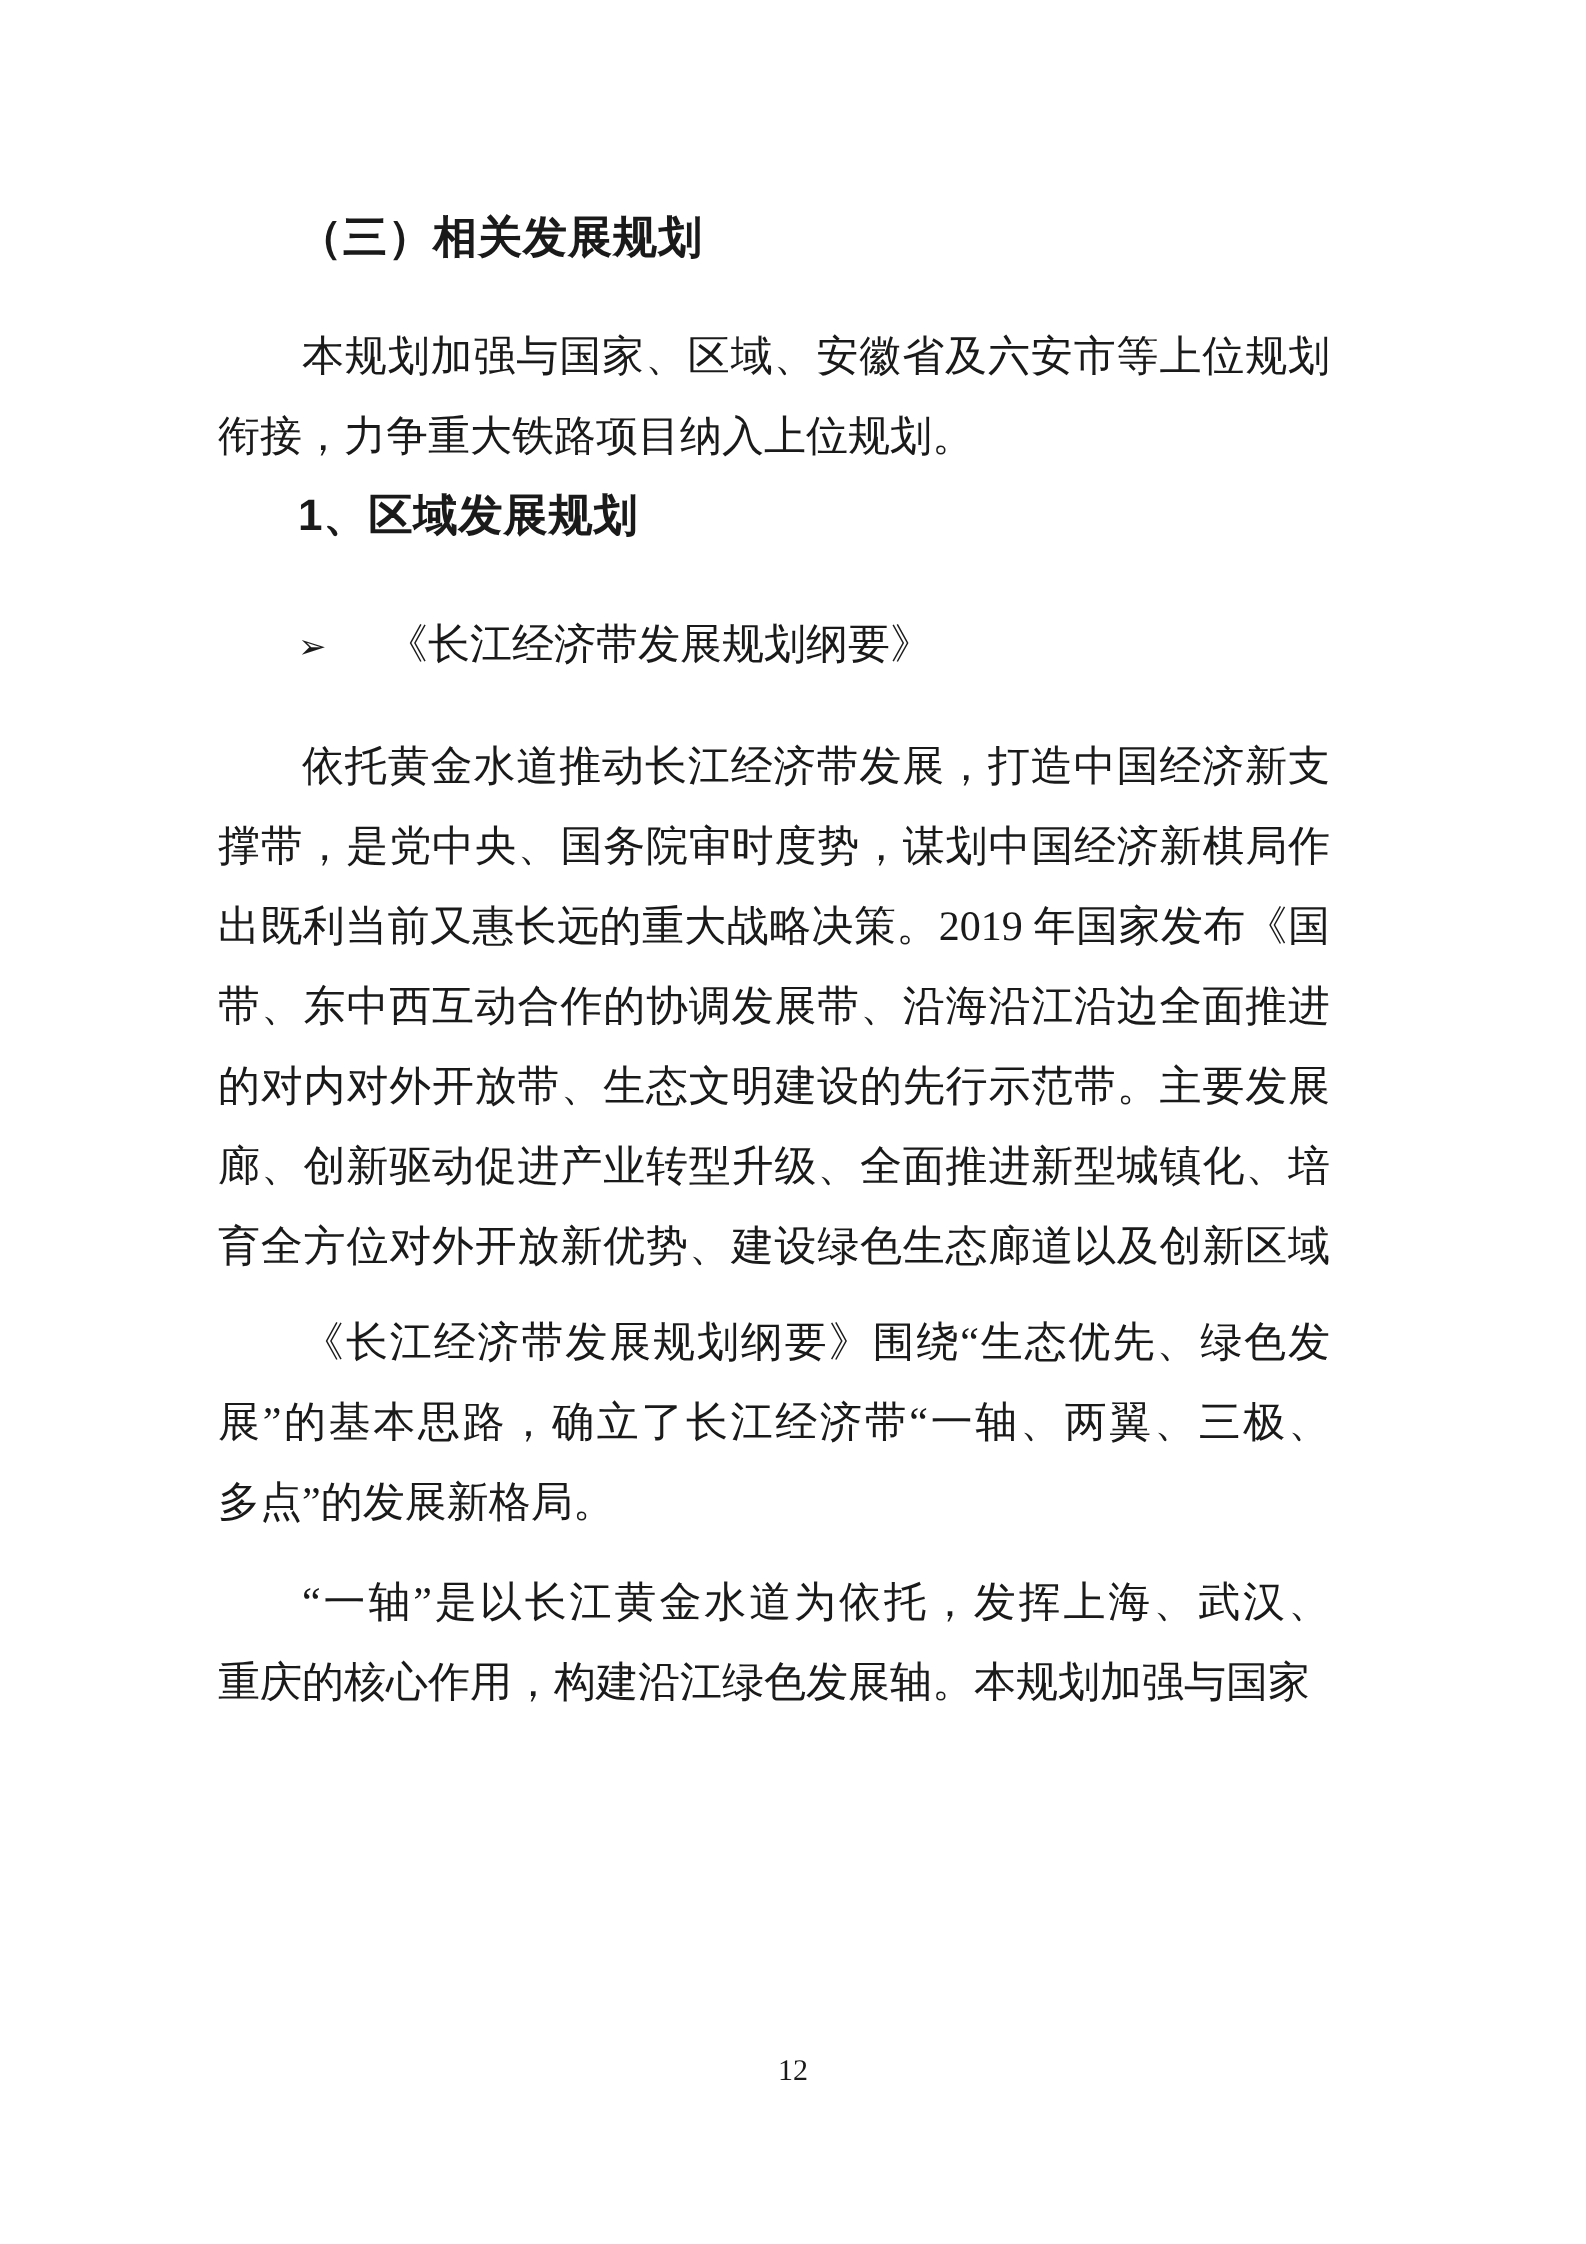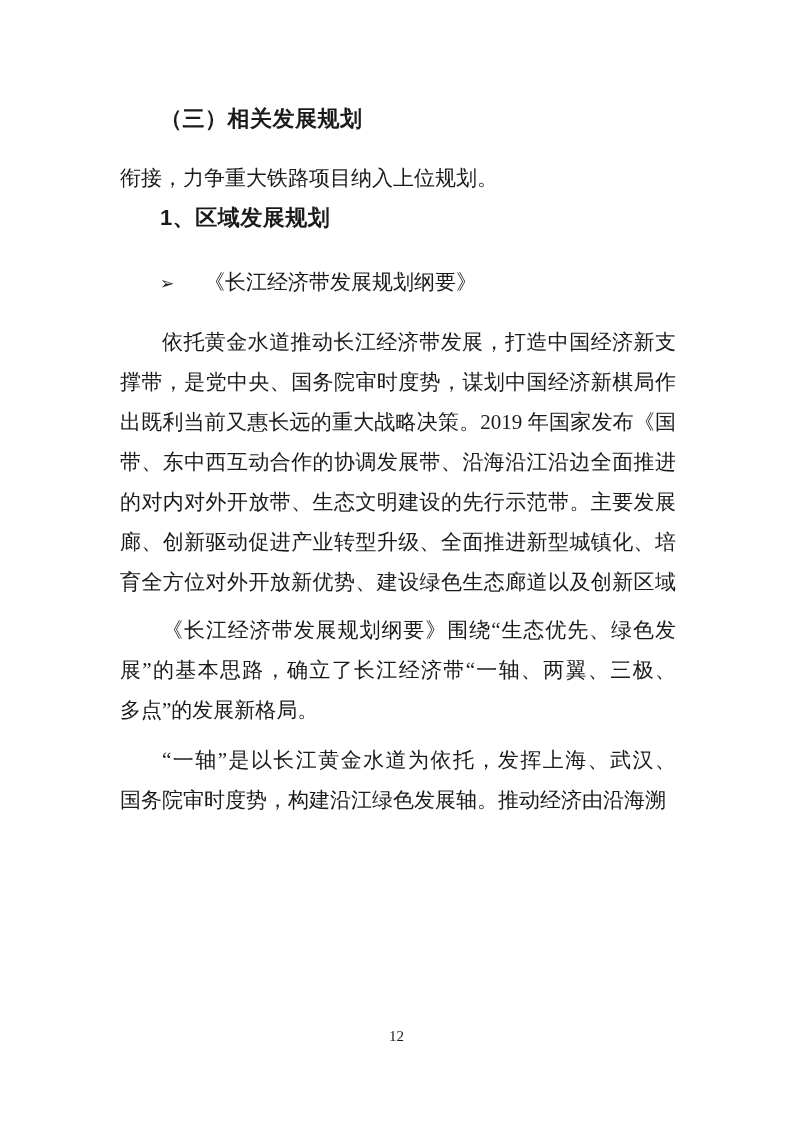--- a/index.html
+++ b/index.html
@@ -11,21 +11,21 @@
     position: relative;
     width: 793px;
     height: 1122px;
     margin: 0 auto;
     background: #ffffff;
     overflow: hidden;
     color: #1a1a1a;
   }
   .content {
     position: absolute;
-    left: 120px;
+    left: 109px;
     top: 99px;
     width: 556px;
   }
   .heading {
     font-family: "Liberation Sans", "DejaVu Sans", sans-serif;
     font-weight: 700;
     font-size: 22px;
     line-height: 40px;
     padding-left: 40px;
     letter-spacing: 0.5px;
@@ -76,39 +76,40 @@
     color: #1a1a1a;
   }
 </style>
 </head>
 <body>
 
 <div class="page">
   <div class="content">
       <div class="heading">（三）相关发展规划</div>
       <div class="para">
+        <div class="line first">本规划加强与国家、区域、安徽省及六安市等上位规划</div>
         <div class="line last">衔接，力争重大铁路项目纳入上位规划。</div>
       </div>
       <div class="heading">1、区域发展规划</div>
       <div class="bullet-line"><span class="bullet-marker">➢</span><span>《长江经济带发展规划纲要》</span></div>
       <div class="para">
         <div class="line first">依托黄金水道推动长江经济带发展，打造中国经济新支</div>
         <div class="line">撑带，是党中央、国务院审时度势，谋划中国经济新棋局作</div>
         <div class="line">出既利当前又惠长远的重大战略决策。2019 年国家发布《国</div>
         <div class="line">带、东中西互动合作的协调发展带、沿海沿江沿边全面推进</div>
         <div class="line">的对内对外开放带、生态文明建设的先行示范带。主要发展</div>
         <div class="line">廊、创新驱动促进产业转型升级、全面推进新型城镇化、培</div>
         <div class="line">育全方位对外开放新优势、建设绿色生态廊道以及创新区域</div>
       </div>
       <div class="para">
         <div class="line first">《长江经济带发展规划纲要》围绕“生态优先、绿色发</div>
         <div class="line">展”的基本思路，确立了长江经济带“一轴、两翼、三极、</div>
         <div class="line last">多点”的发展新格局。</div>
       </div>
       <div class="para">
         <div class="line first">“一轴”是以长江黄金水道为依托，发挥上海、武汉、</div>
-        <div class="line last">国务院审时度势，构建沿江绿色发展轴。推动经济由沿海溯</div>
+        <div class="line last">重庆的核心作用，构建沿江绿色发展轴。本规划加强与国家</div>
       </div>
     </div>
   <div class="page-footer">
     <span>12</span>
   </div>
 </div>
 
 </body></html>

